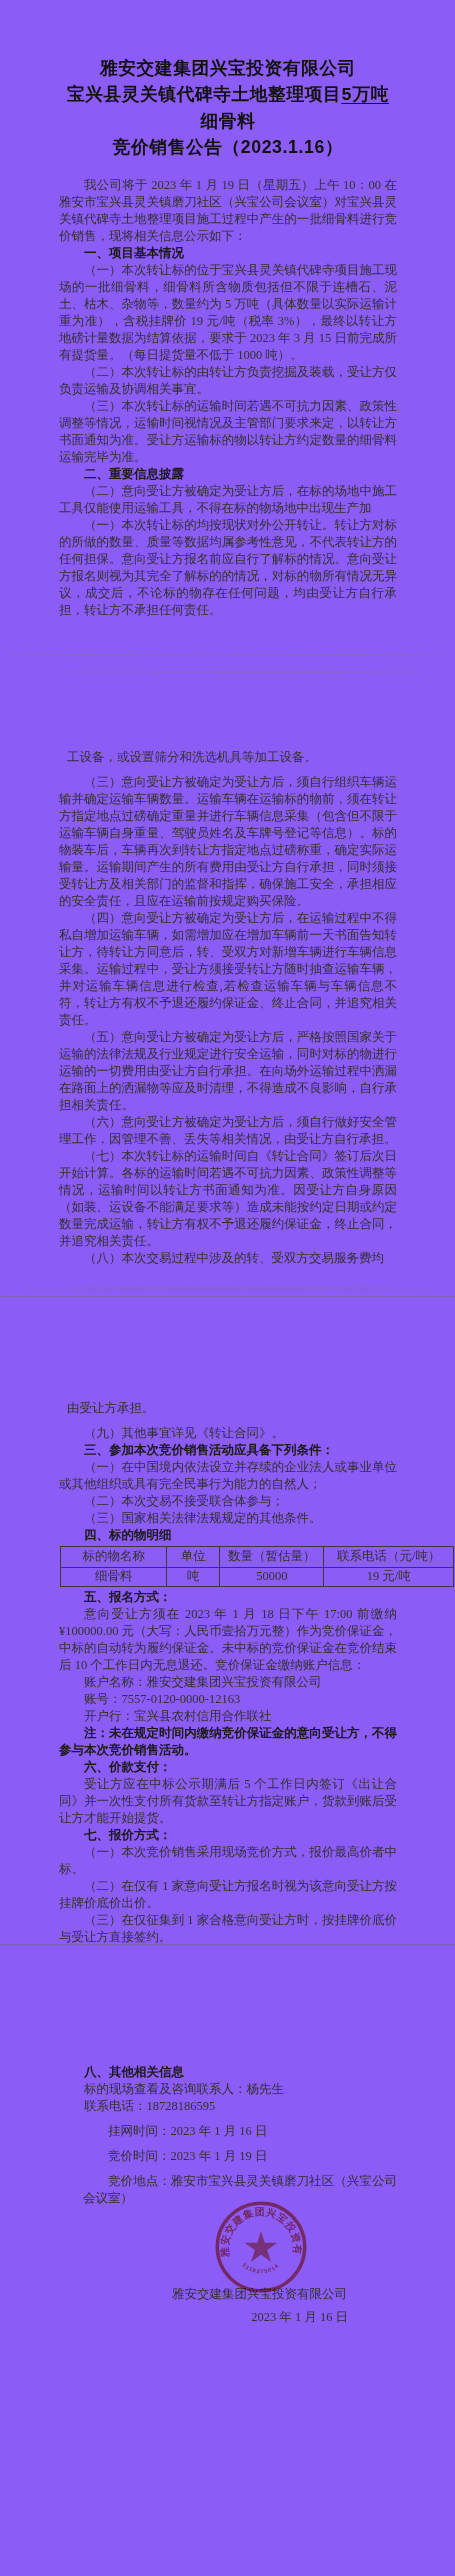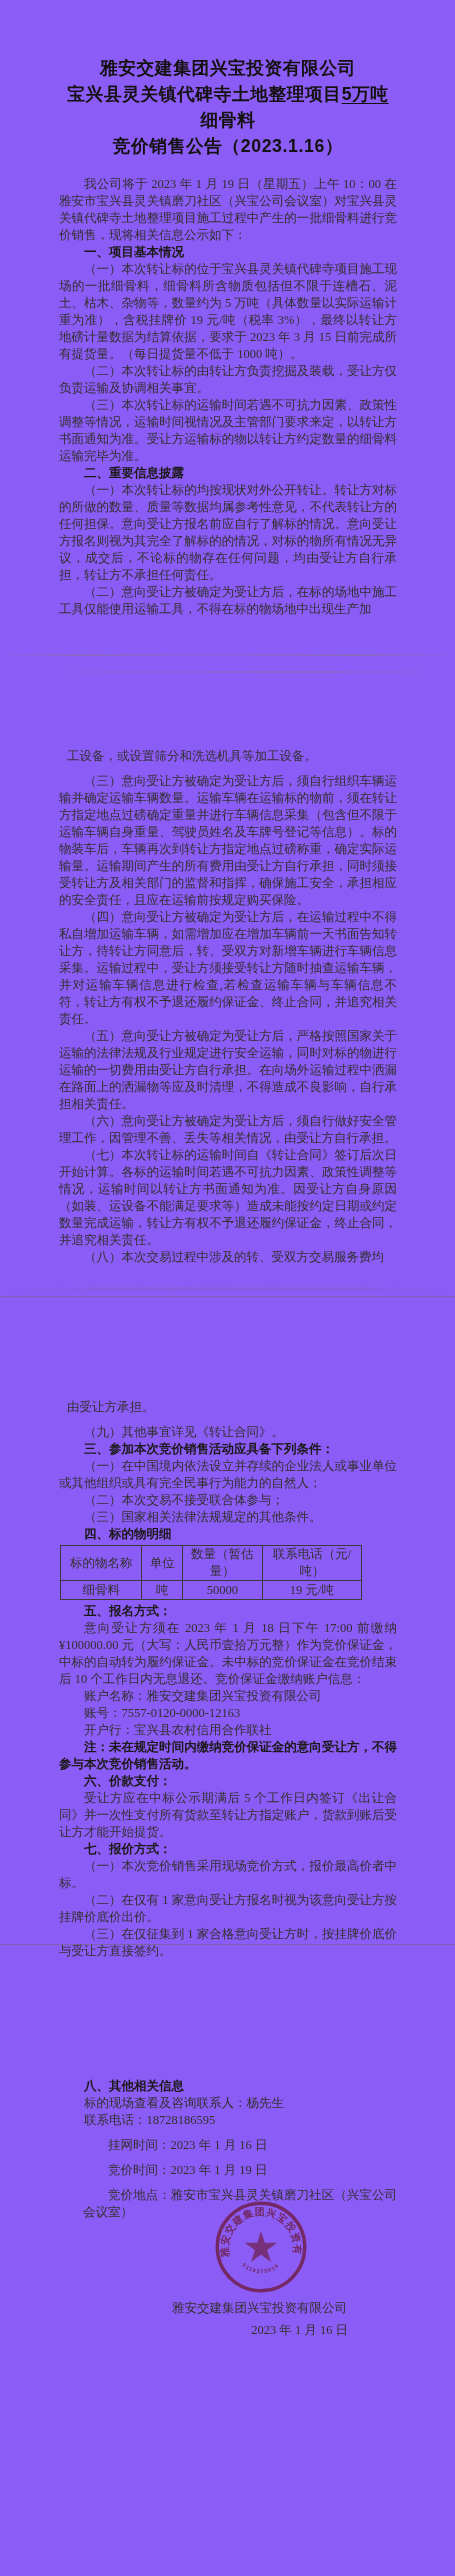--- a/index.html
+++ b/index.html
@@ -13,33 +13,33 @@
     color:#33312e;
   }
   .content{
     position:absolute;left:59px;top:55px;width:338px;
     font-size:12.5px;line-height:17px;text-align:justify;
   }
   
   .doc-title{text-align:center;font-family:"Liberation Sans","DejaVu Sans",sans-serif;
     font-weight:700;font-size:17.7px;line-height:26px;color:#14120f;letter-spacing:0.6px;
     margin-bottom:17px;}
-  .doc-title .u{text-decoration:underline;text-underline-offset:2.8px;text-decoration-thickness:1.1px;}
+  .doc-title .u{text-decoration:underline;text-underline-offset:2.8px;text-decoration-thickness:1.1px;font-family:Liberation Mono, monospace;}
   
   .b-p,.b-line,.b-sp,.b-psp,.b-note,.b-h{margin:0;text-indent:2em;}
   .b-cont{margin:8px;text-indent:0;}
   .b-h{font-family:"Liberation Sans","DejaVu Sans",sans-serif;font-weight:700;color:#1c1a17;}
   .b-note{font-family:"Liberation Sans","DejaVu Sans",sans-serif;font-weight:700;color:#1c1a17;}
   .b-sp,.b-psp{margin-top:8px;margin-left:24px;}
   .b-gap{position:relative;}
   .gap-v1{height:122px;}
   .gap-v2{height:125px;}
   .gap-v3{height:118px;}
   
-  table.goods{border-collapse:collapse;width:302px;margin:2.3px 0 2.3px 1.1px;table-layout:fixed;}
+  table.goods{border-collapse:collapse;width:394px;margin:2.3px 0 2.3px 1.1px;table-layout:fixed;}
   table.goods th,table.goods td{
     border:1.1px solid #3c3a36;font-weight:normal;text-align:center;
     font-size:12.5px;padding:0;color:#33312e;
   }
   table.goods th{height:19.4px;}
   table.goods td{height:18px;}
   .col1{width:27%;}.col2{width:13.5%;}.col3{width:26.5%;}.col4{width:33%;}
   
   .signature{margin-top:79px;margin-left:112px;width:177px;text-align:center;position:relative;}
   .sig-line{line-height:17px;}
@@ -71,22 +71,22 @@
       <div>竞价销售公告（2023.1.16）</div>
     </div>
 
     <div id="doc-body">
         <div class="b-p">我公司将于 2023 年 1 月 19 日（星期五）上午 10：00 在雅安市宝兴县灵关镇磨刀社区（兴宝公司会议室）对宝兴县灵关镇代碑寺土地整理项目施工过程中产生的一批细骨料进行竞价销售，现将相关信息公示如下：</div>
         <div class="b-h">一、项目基本情况</div>
         <div class="b-p">（一）本次转让标的位于宝兴县灵关镇代碑寺项目施工现场的一批细骨料，细骨料所含物质包括但不限于连槽石、泥土、枯木、杂物等，数量约为 5 万吨（具体数量以实际运输计重为准），含税挂牌价 19 元/吨（税率 3%），最终以转让方地磅计量数据为结算依据，要求于 2023 年 3 月 15 日前完成所有提货量。（每日提货量不低于 1000 吨）。</div>
         <div class="b-p">（二）本次转让标的由转让方负责挖掘及装载，受让方仅负责运输及协调相关事宜。</div>
         <div class="b-p">（三）本次转让标的运输时间若遇不可抗力因素、政策性调整等情况，运输时间视情况及主管部门要求来定，以转让方书面通知为准。受让方运输标的物以转让方约定数量的细骨料运输完毕为准。</div>
         <div class="b-h">二、重要信息披露</div>
+        <div class="b-p">（二）意向受让方被确定为受让方后，在标的场地中施工工具仅能使用运输工具，不得在标的物场地中出现生产加</div>
         <div class="b-p">（一）本次转让标的均按现状对外公开转让。转让方对标的所做的数量、质量等数据均属参考性意见，不代表转让方的任何担保。意向受让方报名前应自行了解标的情况。意向受让方报名则视为其完全了解标的的情况，对标的物所有情况无异议，成交后，不论标的物存在任何问题，均由受让方自行承担，转让方不承担任何责任。</div>
-        <div class="b-p">（二）意向受让方被确定为受让方后，在标的场地中施工工具仅能使用运输工具，不得在标的物场地中出现生产加</div>
         <div class="b-gap gap-v1"></div>
         <div class="b-cont">工设备，或设置筛分和洗选机具等加工设备。</div>
         <div class="b-p">（三）意向受让方被确定为受让方后，须自行组织车辆运输并确定运输车辆数量。运输车辆在运输标的物前，须在转让方指定地点过磅确定重量并进行车辆信息采集（包含但不限于运输车辆自身重量、驾驶员姓名及车牌号登记等信息）。标的物装车后，车辆再次到转让方指定地点过磅称重，确定实际运输量。运输期间产生的所有费用由受让方自行承担，同时须接受转让方及相关部门的监督和指挥，确保施工安全，承担相应的安全责任，且应在运输前按规定购买保险。</div>
         <div class="b-p">（四）意向受让方被确定为受让方后，在运输过程中不得私自增加运输车辆，如需增加应在增加车辆前一天书面告知转让方，待转让方同意后，转、受双方对新增车辆进行车辆信息采集。运输过程中，受让方须接受转让方随时抽查运输车辆，并对运输车辆信息进行检查,若检查运输车辆与车辆信息不符，转让方有权不予退还履约保证金、终止合同，并追究相关责任。</div>
         <div class="b-p">（五）意向受让方被确定为受让方后，严格按照国家关于运输的法律法规及行业规定进行安全运输，同时对标的物进行运输的一切费用由受让方自行承担。在向场外运输过程中洒漏在路面上的洒漏物等应及时清理，不得造成不良影响，自行承担相关责任。</div>
         <div class="b-p">（六）意向受让方被确定为受让方后，须自行做好安全管理工作，因管理不善、丢失等相关情况，由受让方自行承担。</div>
         <div class="b-p">（七）本次转让标的运输时间自《转让合同》签订后次日开始计算。各标的运输时间若遇不可抗力因素、政策性调整等情况，运输时间以转让方书面通知为准。因受让方自身原因（如装、运设备不能满足要求等）造成未能按约定日期或约定数量完成运输，转让方有权不予退还履约保证金，终止合同，并追究相关责任。</div>
         <div class="b-p">（八）本次交易过程中涉及的转、受双方交易服务费均</div>
         <div class="b-gap gap-v2"></div>
         <div class="b-cont">由受让方承担。</div>

